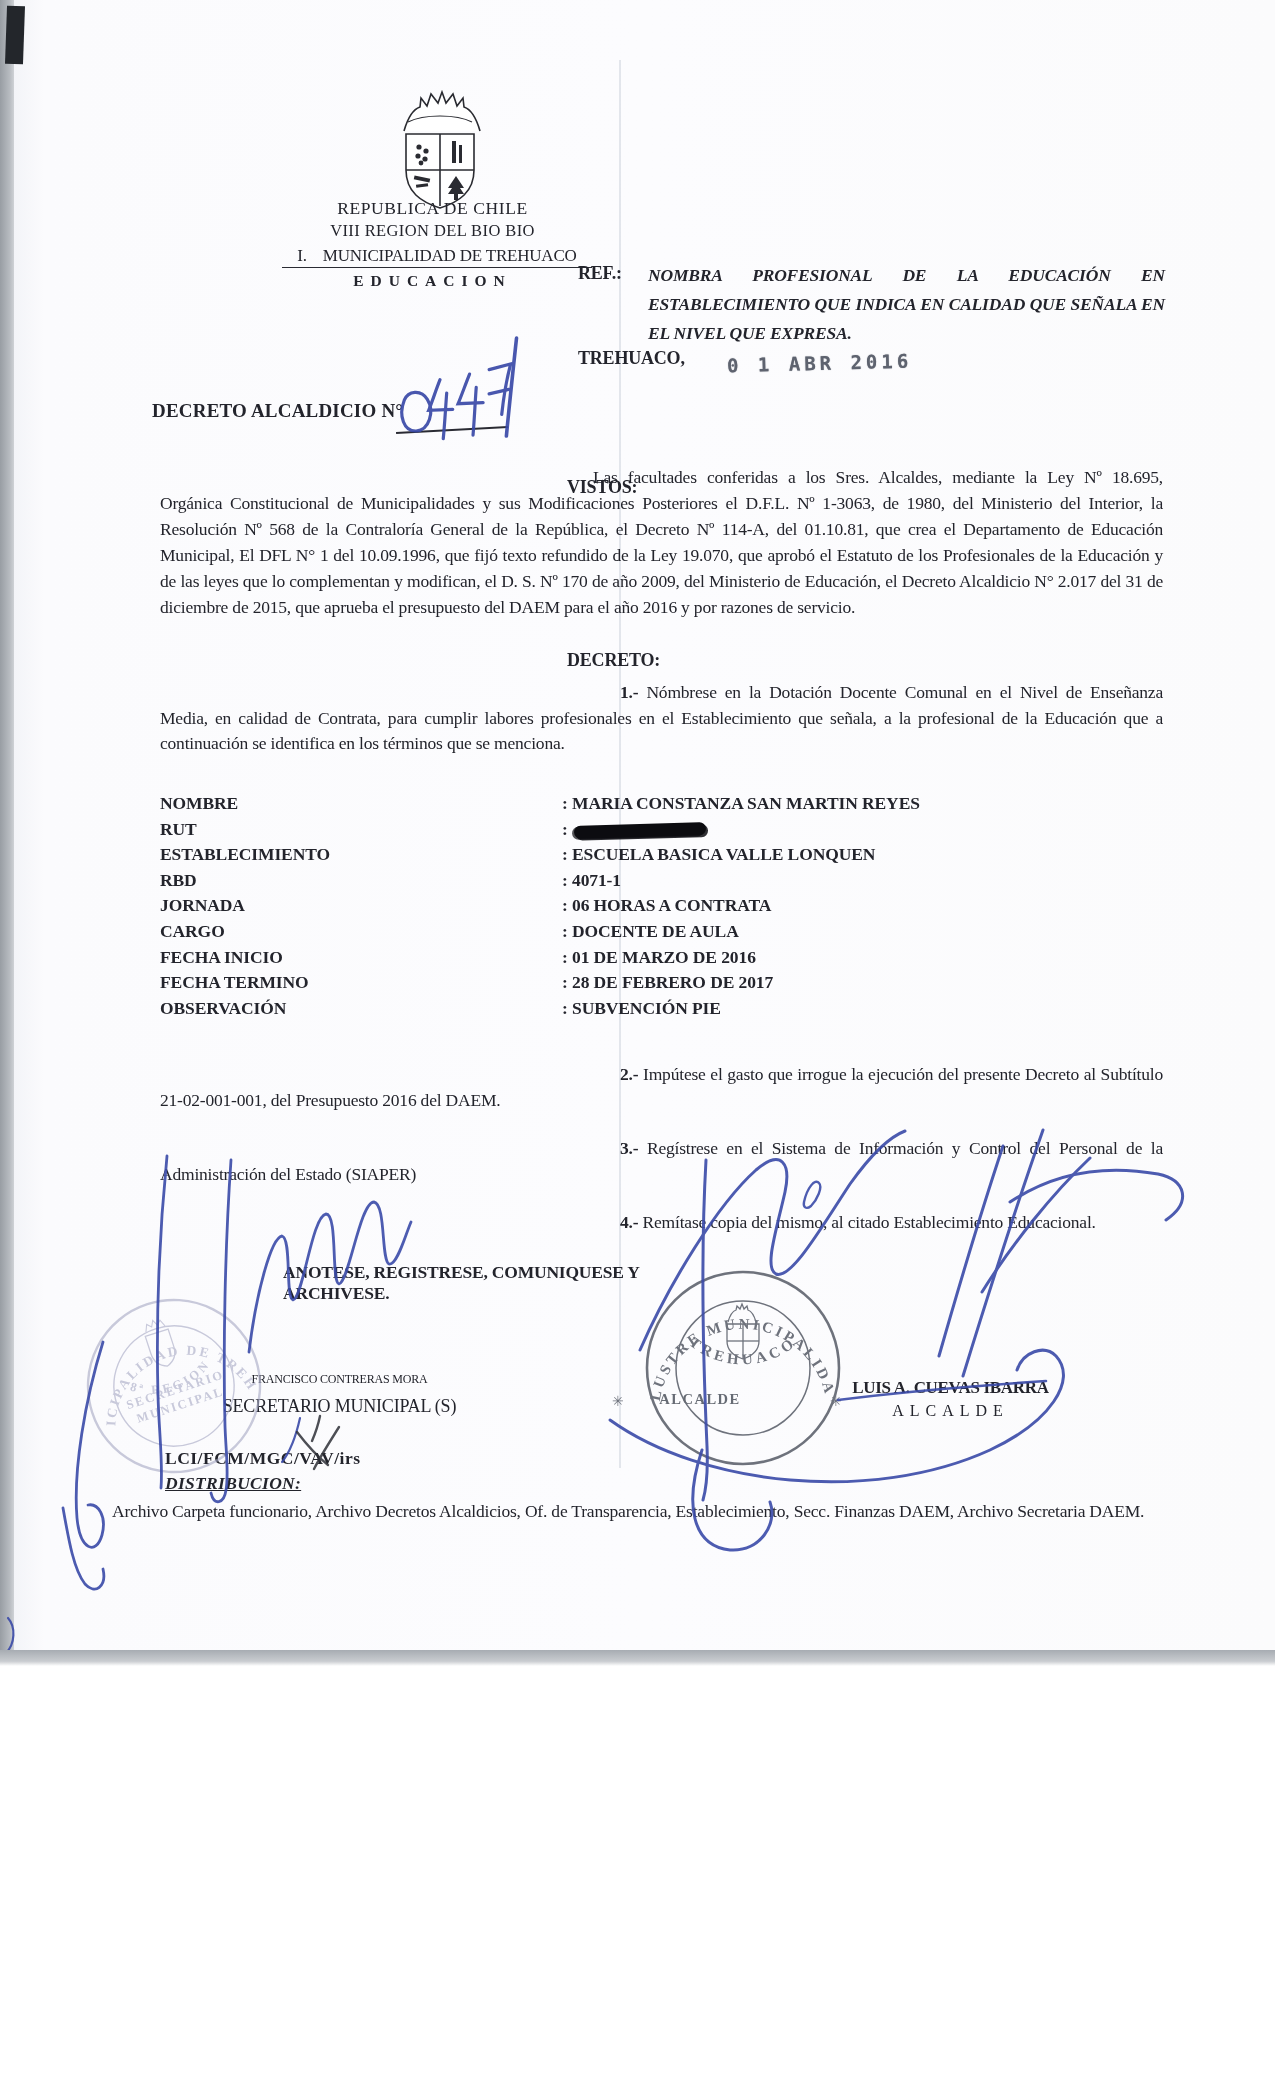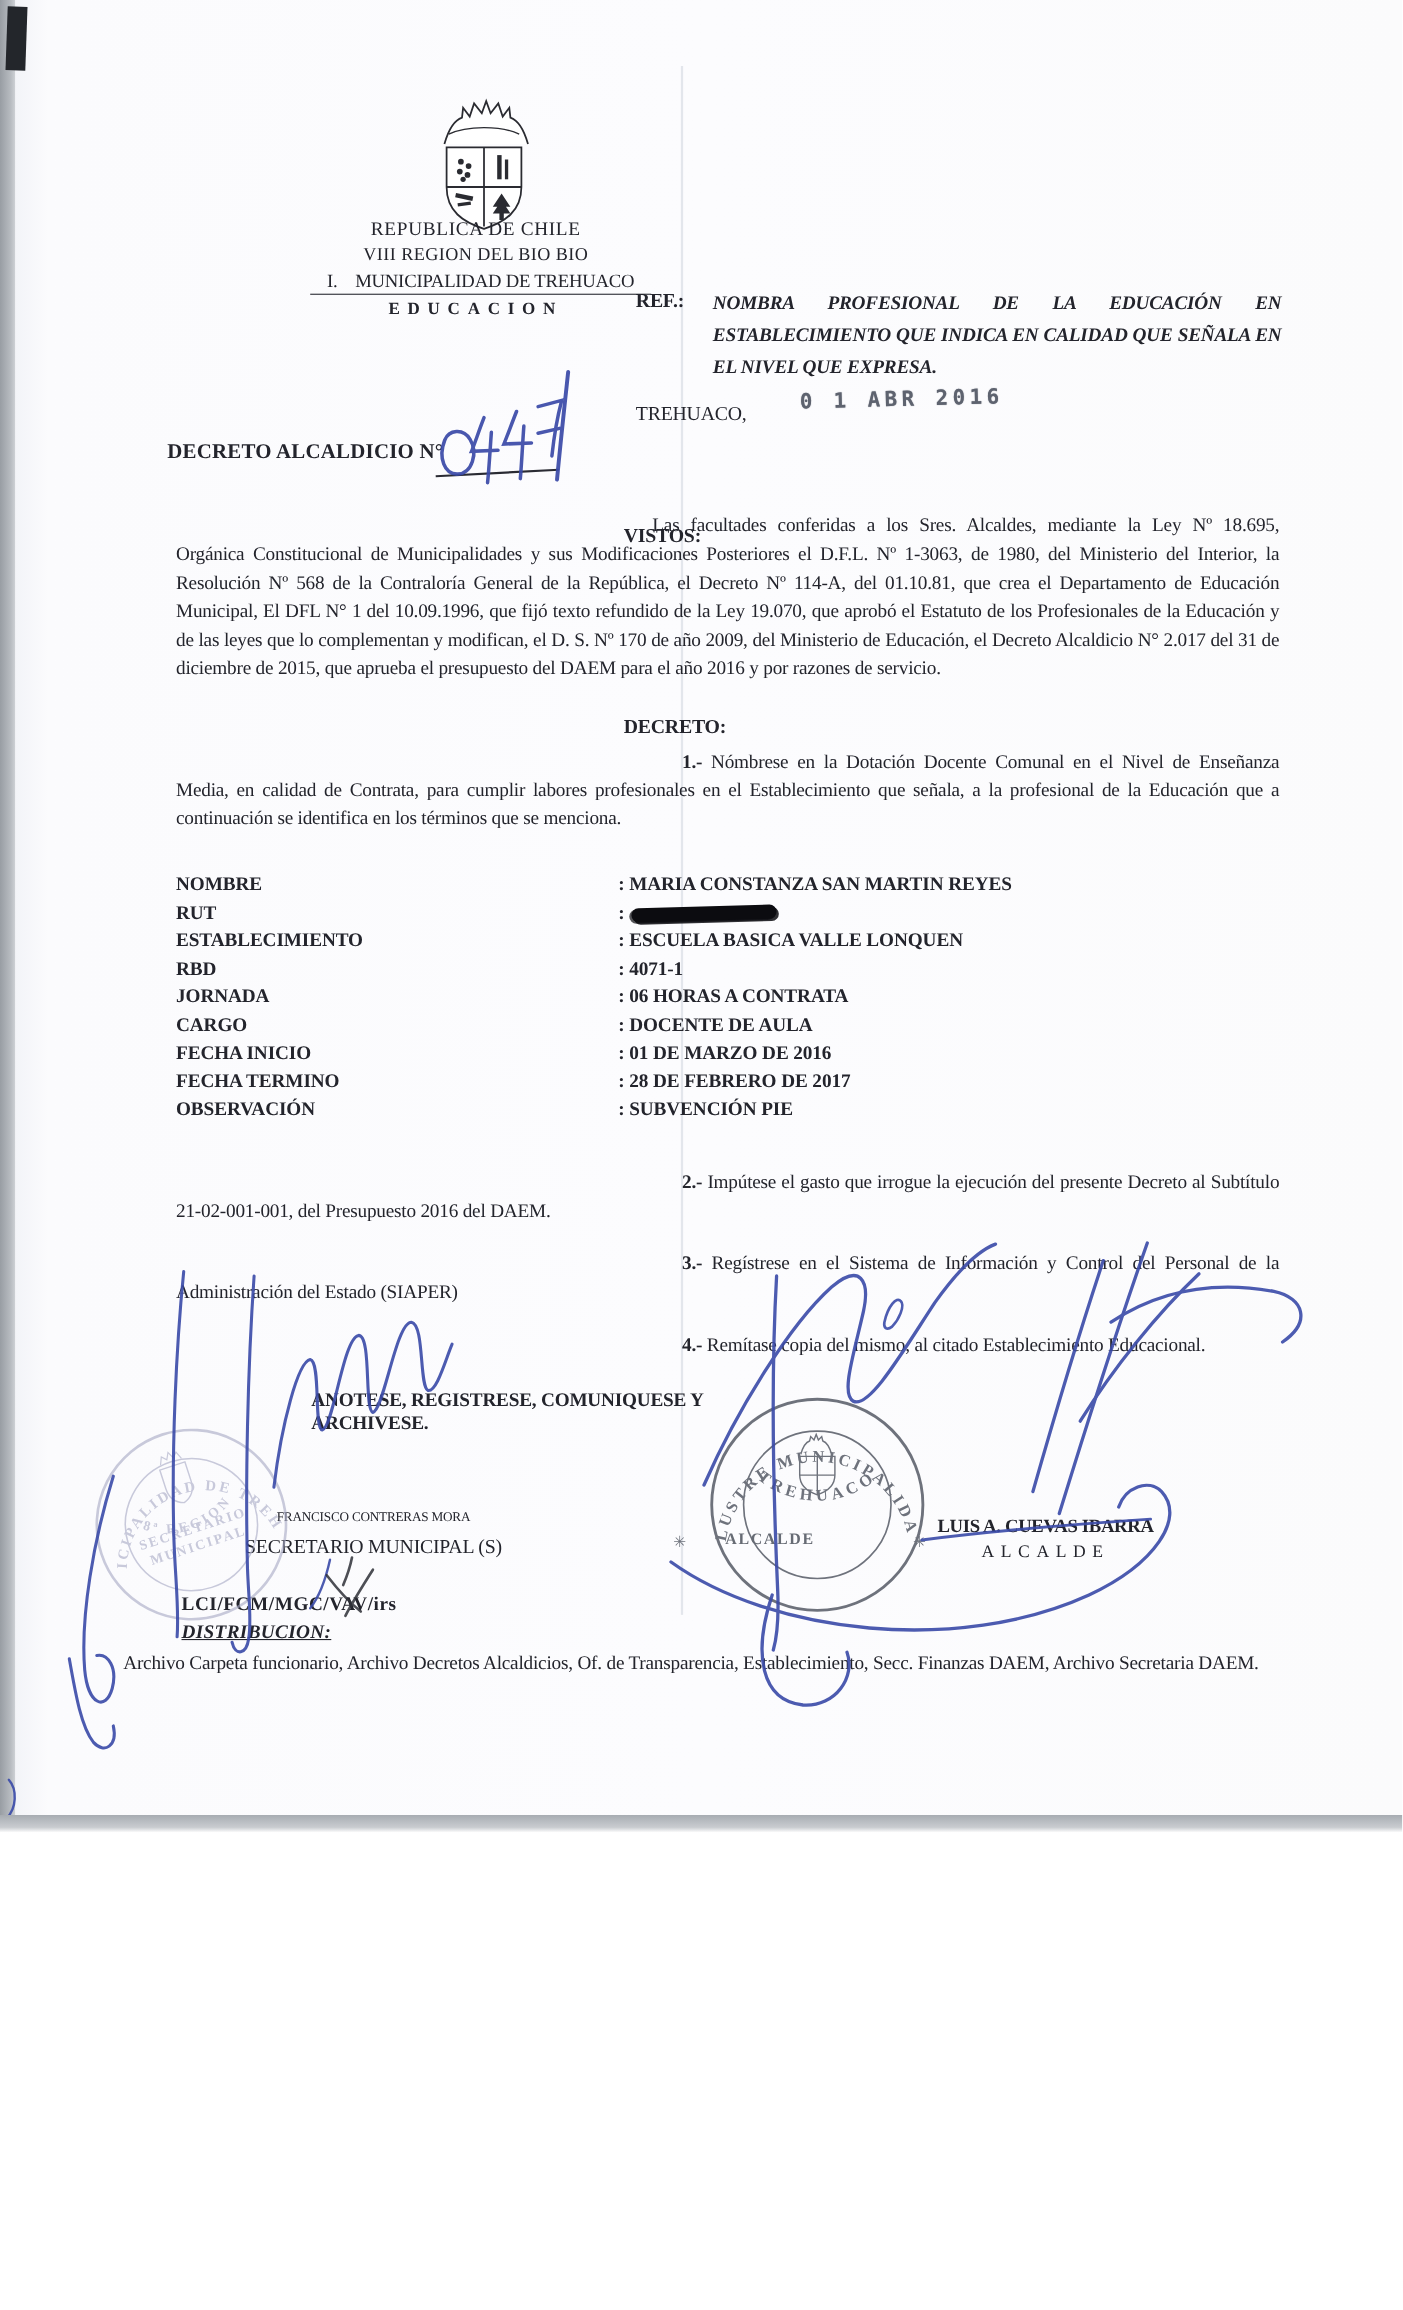--- a/index.html
+++ b/index.html
@@ -23,21 +23,21 @@
   .hdr-line1{left:300px;top:198px;width:265px;font-size:17.5px;letter-spacing:.6px;}
   .hdr-line2{left:300px;top:221px;width:265px;font-size:16.5px;letter-spacing:.4px;}
   .hdr-line3{left:282px;top:246px;width:310px;font-size:17px;border-bottom:1.6px solid #2a2b33;
              padding-bottom:1px;display:flex;justify-content:center;gap:16px;}
   .hdr-line4{left:300px;top:272px;width:265px;font-size:15.5px;letter-spacing:7px;font-weight:bold;}
 
   
   .ref-label{left:578px;top:263px;font-size:18px;font-weight:bold;}
   .ref-text{left:648px;top:261px;width:517px;font-size:17.5px;font-style:italic;font-weight:bold;
             text-align:justify;line-height:29px;letter-spacing:-0.2px;}
-  .place{left:578px;top:366px;font-size:18px;font-weight:normal;}
+  .place{left:578px;top:348px;font-size:18px;font-weight:bold;}
   .date-stamp{left:727px;top:352px;font-family:"DejaVu Sans Mono", monospace;font-weight:bold;
               font-size:19px;letter-spacing:4px;color:#3c4250;opacity:.82;transform:rotate(-1.5deg);
               text-shadow:0 0 1px rgba(60,66,80,.7);}
   .decree-line{left:152px;top:400px;font-size:19px;font-weight:bold;letter-spacing:.2px;}
   .decree-underline{left:396px;top:429px;width:112px;height:2px;background:#2a2b33;transform:rotate(-3deg);}
 
   
   .vistos-label{left:567px;top:437px;font-size:18px;font-weight:bold;margin-top:40px;}
   .vistos-body{left:160px;top:464px;width:1003px;font-size:17.5px;line-height:26px;
                text-align:justify;text-indent:433px;}

